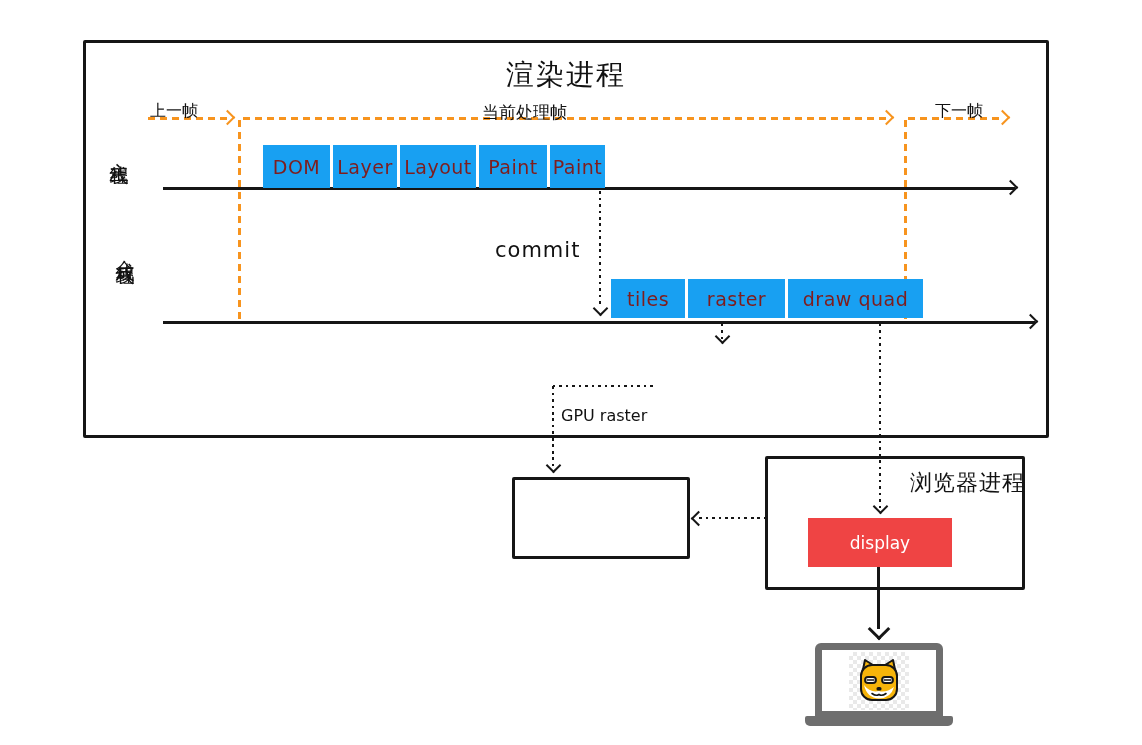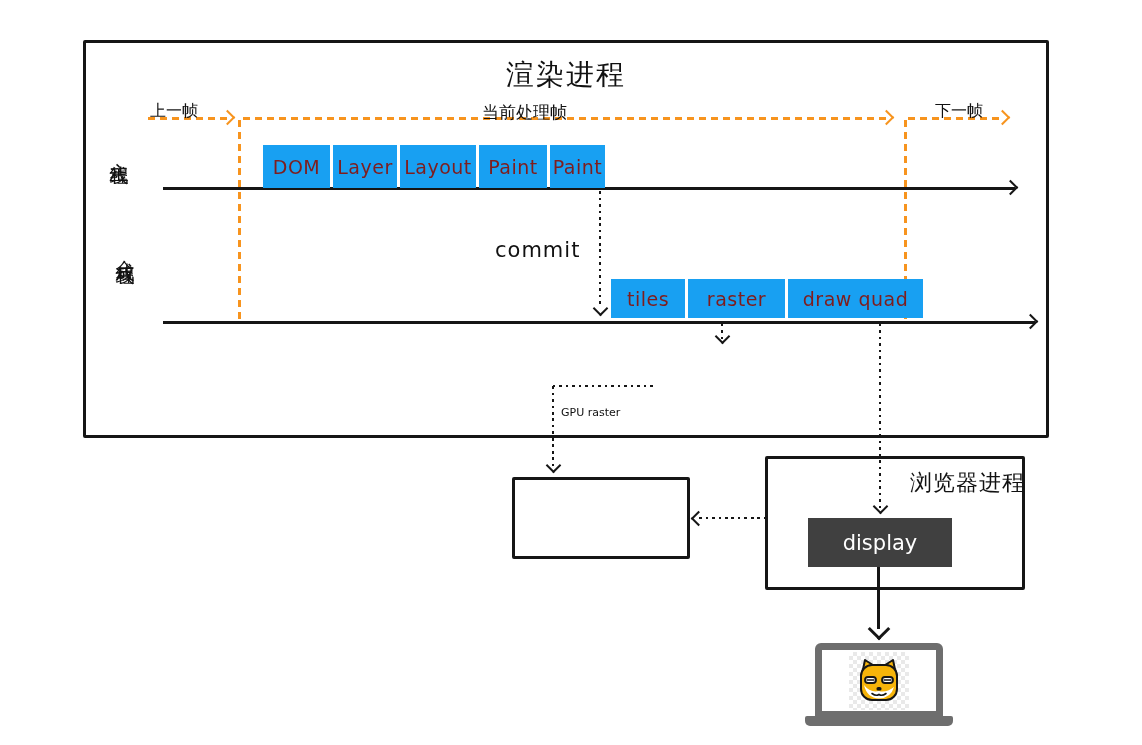--- a/index.html
+++ b/index.html
@@ -38,24 +38,24 @@
   .comp-stages .stage { height:39px; }
   .comp-stages .stage:nth-child(1){ width:74px; }
   .comp-stages .stage:nth-child(2){ width:97px; }
   .comp-stages .stage:nth-child(3){ width:135px; }
 
   .vlabel { position:absolute; writing-mode:vertical-rl; text-orientation:upright; font-size:19px; letter-spacing:3px; line-height:1; }
 
   .frame-label { position:absolute; font-size:16px; z-index:3; white-space:nowrap; }
   .title { position:absolute; font-size:28px; text-align:center; letter-spacing:2px; }
   .commit { position:absolute; font-size:21px; letter-spacing:1px; }
-  .small-label { position:absolute; font-size:11px; }
+  .small-label { position:absolute; font-size:16px; }
   .box-title { position:absolute; font-size:22px; letter-spacing:1px; white-space:nowrap; }
 
-  .display-btn { position:absolute; background:#404040; color:#fff; display:flex; align-items:center; justify-content:center; font-size:21px; z-index:2; }
+  .display-btn { position:absolute; background:#ef4444; color:#fff; display:flex; align-items:center; justify-content:center; font-size:17px; z-index:2; }
 
   
   .laptop-screen { position:absolute; box-sizing:border-box; border:7px solid #6e6e6e; background:#fff; border-radius:6px 6px 0 0; }
   .laptop-base { position:absolute; background:#6e6e6e; border-radius:2px 2px 5px 5px; }
   .doge-wrap { position:absolute; display:flex; align-items:center; justify-content:center;
     background-image:
       linear-gradient(45deg,#e9e9e9 25%,transparent 25%,transparent 75%,#e9e9e9 75%),
       linear-gradient(45deg,#e9e9e9 25%,transparent 25%,transparent 75%,#e9e9e9 75%);
     background-size:8px 8px; background-position:0 0,4px 4px; }
 </style>

